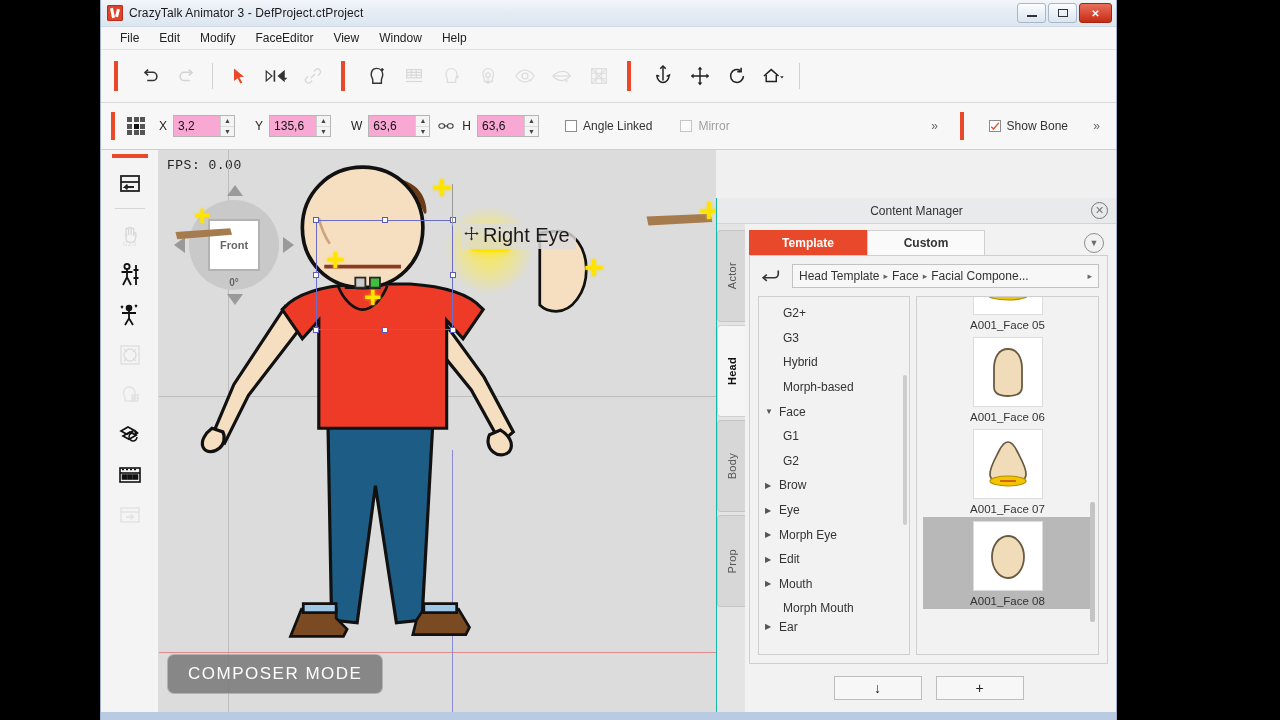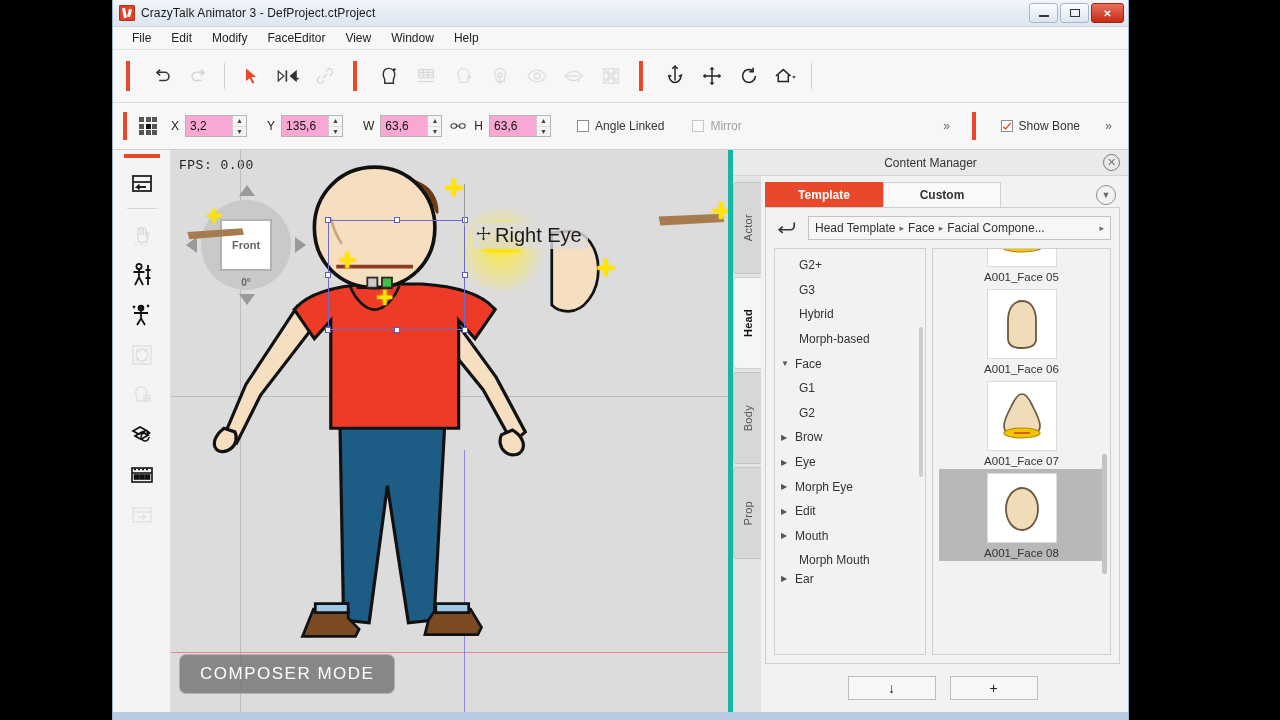--- a/index.html
+++ b/index.html
@@ -5,21 +5,21 @@
   * { box-sizing: border-box; margin:0; padding:0; }
   body {
     width:1280px; height:720px; overflow:hidden;
     background:#000;
     font-family:"Liberation Sans", sans-serif;
   }
   .screen { position:relative; width:1280px; height:720px; background:#000; }
 
   
   .app {
-    position:absolute; left:112px; top:0; width:1017px; height:720px;
+    position:absolute; left:100px; top:0; width:1017px; height:720px;
     background:#f0f0f0;
     border-left:1px solid #9fb4cc;
     border-right:1px solid #9fb4cc;
     display:flex; flex-direction:column;
   }
 
   
   .titlebar {
     height:27px; flex:0 0 27px;
     background:linear-gradient(to bottom,#f2f6fb 0%,#e4ebf3 50%,#dee7f1 100%);
@@ -157,22 +157,22 @@
 
   .tooltip{
     position:absolute;background:rgba(220,220,220,.82);color:#1a1a1a;
     font-size:20px;padding:1px 6px 2px 22px;white-space:nowrap;
   }
   .plus{position:absolute;color:#FFE400;font-weight:bold;line-height:1;
         text-shadow:0 0 3px rgba(255,220,0,.9);}
 
   
   .cm{
-    width:400px;flex:0 0 400px;background:#eef0f2;border-left:5px solid #14b8a6;
-    display:flex;flex-direction:column;min-height:0;
+    width:400px;flex:0 0 400px;background:#eef0f2;border-left:1px solid #14b8a6;
+    display:flex;flex-direction:column;min-height:0;margin-top:48px;
   }
   .cm-title{
     height:26px;flex:0 0 26px;background:#e9eaec;border-bottom:1px solid #d4d4d4;
     display:flex;align-items:center;justify-content:center;position:relative;
     font-size:12px;color:#333;
   }
   .cm-close{position:absolute;right:8px;top:4px;width:17px;height:17px;border-radius:50%;
             border:1.3px solid #777;display:flex;align-items:center;justify-content:center;
             font-size:11px;color:#777;line-height:1;}
   .cm-body{flex:1;display:flex;min-height:0;}

